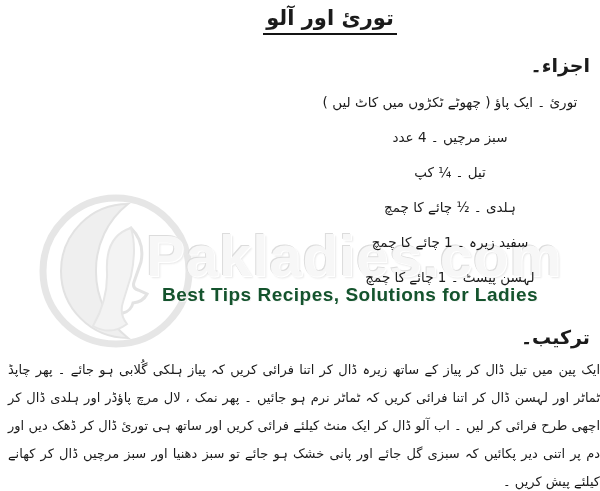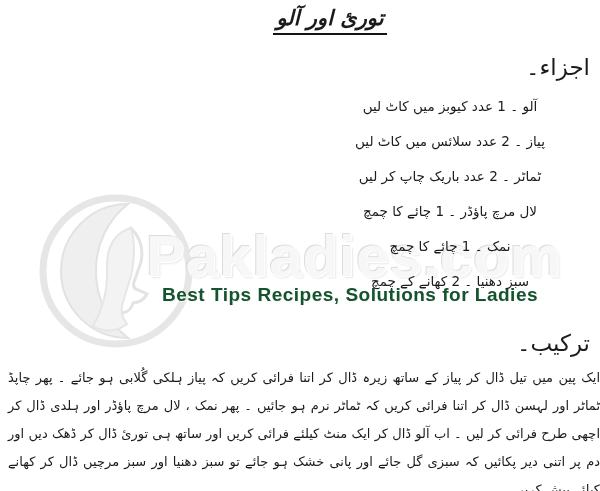--- a/index.html
+++ b/index.html
@@ -25,30 +25,30 @@
   .wm-tagline{
     position:absolute;left:162px;top:284px;
     font-family:"Liberation Sans",sans-serif;
     font-weight:bold;font-size:19px;letter-spacing:.5px;
     color:#14532d;
     text-shadow:1px 1px 0 #f6f6f6;
     white-space:nowrap;
   }
   
   .content{position:relative;z-index:1;direction:rtl;}
-  .title-wrap{text-align:center;padding-top:6px;margin-left:60px;font-style:italic;}
+  .title-wrap{text-align:center;padding-top:6px;margin-left:60px;}
   .title{
     display:inline-block;
     font-weight:bold;font-size:21px;
     border-bottom:2px solid #141414;
     padding:0 3px 3px 3px;
   }
   .section-heading{
     text-align:right;
-    font-weight:normal;font-size:23px;
+    font-weight:bold;font-size:19px;
     margin:19px 10px 0 0;
   }
   .ingredients{display:flex;margin-top:9px;}
   .col{width:50%;}
   .ing{
     min-height:35px;line-height:35px;
     text-align:center;white-space:nowrap;
     font-size:13.5px;
   }
   .method-heading{margin-top:31px;}
@@ -82,26 +82,26 @@
   <div class="content">
 
     <div class="title-wrap">
       <span class="title">توریٔ اور آلو</span>
     </div>
 
     <div class="section-heading">اجزاء۔</div>
 
     <div class="ingredients">
       <div class="col">
-        <div class="ing">آلو ۔ 1 عدد کیوبز میں کاٹ لیں</div>
-        <div class="ing">پیاز ۔ 2 عدد سلائس میں کاٹ لیں</div>
-        <div class="ing">ٹماٹر ۔ 2 عدد باریک چاپ کر لیں</div>
-        <div class="ing">لال مرچ پاؤڈر ۔ 1 چائے کا چمچ</div>
-        <div class="ing">نمک ۔ 1 چائے کا چمچ</div>
-        <div class="ing">سبز دھنیا ۔ 2 کھانے کے چمچ</div>
+        <div class="ing">توریٔ ۔ ایک پاؤ ( چھوٹے ٹکڑوں میں کاٹ لیں )</div>
+        <div class="ing">سبز مرچیں ۔ 4 عدد</div>
+        <div class="ing">تیل ۔ ¼ کپ</div>
+        <div class="ing">ہلدی ۔ ½ چائے کا چمچ</div>
+        <div class="ing">سفید زیرہ ۔ 1 چائے کا چمچ</div>
+        <div class="ing">لہسن پیسٹ ۔ 1 چائے کا چمچ</div>
       </div>
     </div>
 
     <div class="section-heading method-heading">ترکیب۔</div>
 
     <p class="method">ایک پین میں تیل ڈال کر پیاز کے ساتھ زیرہ ڈال کر اتنا فرائی کریں کہ پیاز ہلکی گُلابی ہو جائے ۔ پھر چاپڈ ٹماٹر اور لہسن ڈال کر اتنا فرائی کریں کہ ٹماٹر نرم ہو جائیں ۔ پھر نمک ، لال مرچ پاؤڈر اور ہلدی ڈال کر اچھی طرح فرائی کر لیں ۔ اب آلو ڈال کر ایک منٹ کیلئے فرائی کریں اور ساتھ ہی توریٔ ڈال کر ڈھک دیں اور دم پر اتنی دیر پکائیں کہ سبزی گل جائے اور پانی خشک ہو جائے تو سبز دھنیا اور سبز مرچیں ڈال کر کھانے کیلئے پیش کریں ۔</p>
 
   </div>
 </div>
 

